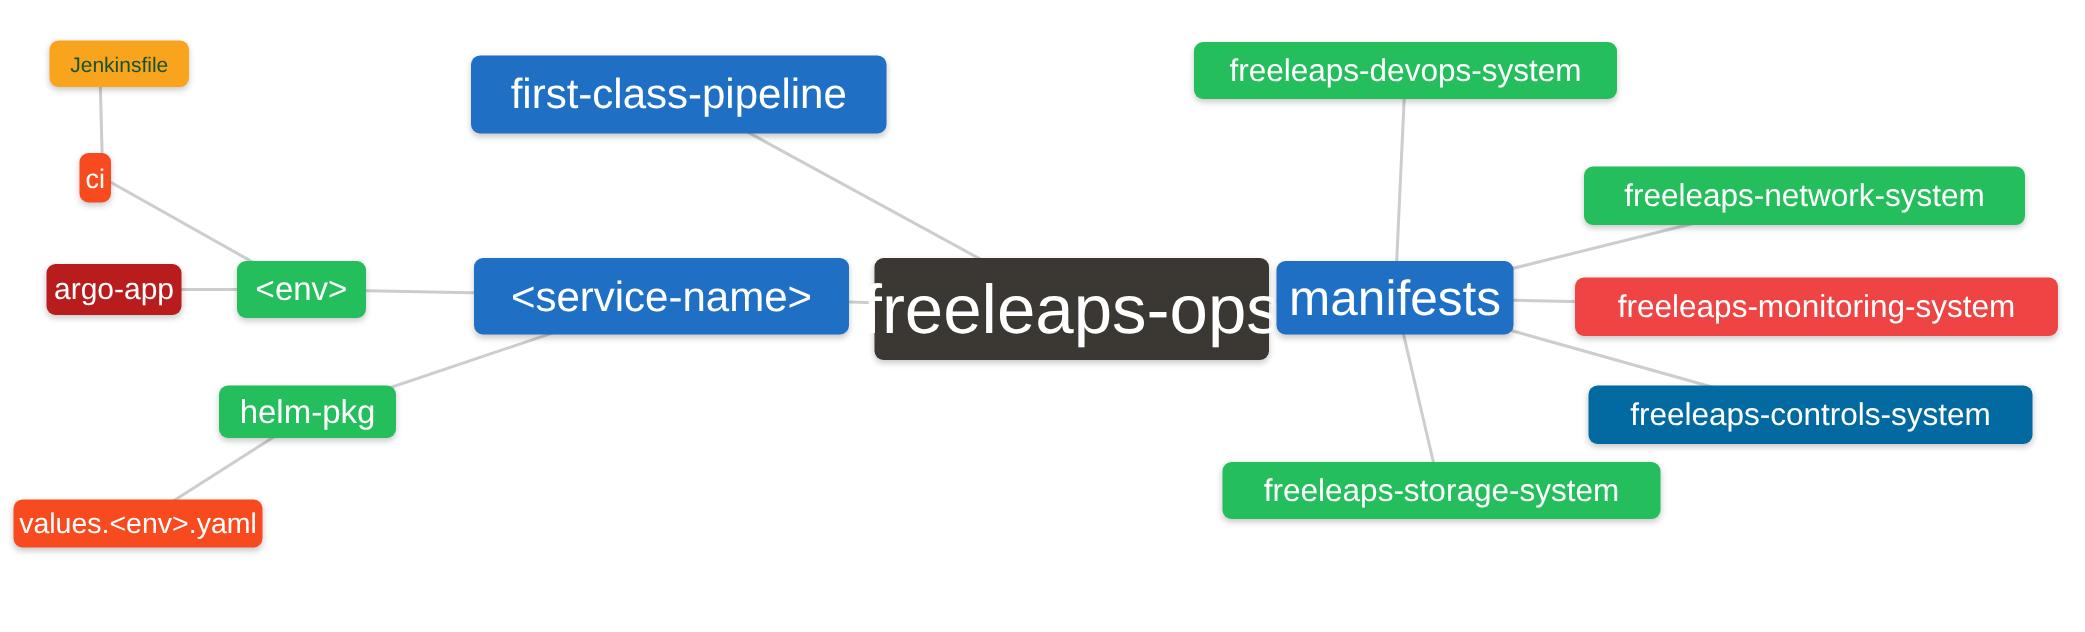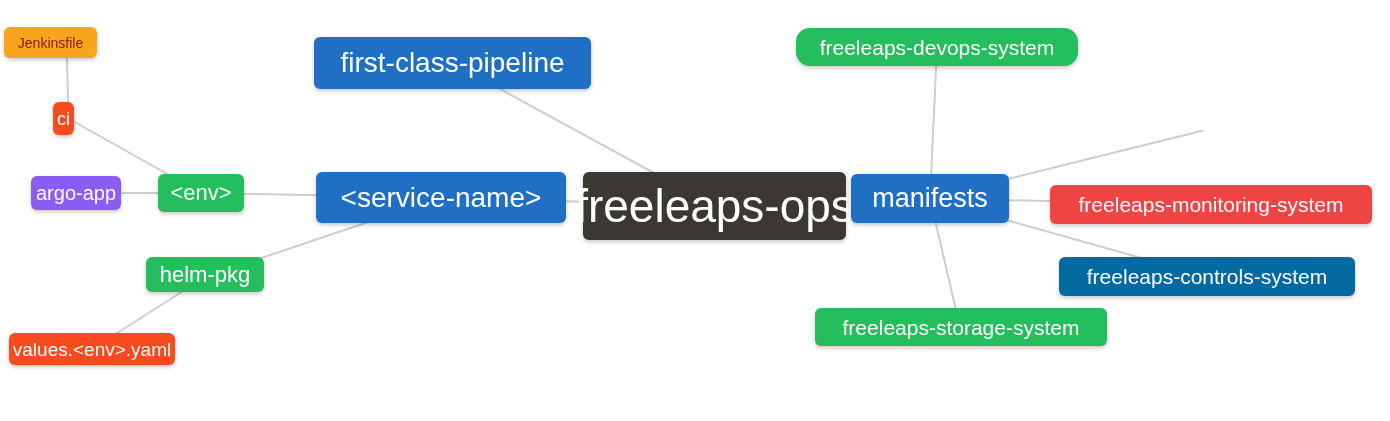--- a/index.html
+++ b/index.html
@@ -55,24 +55,25 @@
       <line x1="205" y1="277" x2="92" y2="349" stroke="#cdcdcd" stroke-width="2"></line>
       <line x1="930" y1="198.5" x2="937" y2="47" stroke="#cdcdcd" stroke-width="2"></line>
       <line x1="930" y1="198.5" x2="1203" y2="130.5" stroke="#cdcdcd" stroke-width="2"></line>
       <line x1="930" y1="198.5" x2="1211" y2="204.5" stroke="#cdcdcd" stroke-width="2"></line>
       <line x1="930" y1="198.5" x2="1207" y2="276.5" stroke="#cdcdcd" stroke-width="2"></line>
       <line x1="930" y1="198.5" x2="960" y2="327" stroke="#cdcdcd" stroke-width="2"></line>
     </svg>
 <div class="node" style="left: 583px; top: 172px; width: 263px; height: 68px; font-size: 46px; background: rgb(59, 55, 51); color: rgb(255, 255, 255);">freeleaps-ops</div>
     <div class="node" style="left: 314px; top: 37px; width: 277px; height: 52px; font-size: 28px; background: rgb(31, 111, 196); color: rgb(255, 255, 255);">first-class-pipeline</div>
     <div class="node" style="left: 316px; top: 172px; width: 250px; height: 51px; font-size: 28px; background: rgb(31, 111, 196); color: rgb(255, 255, 255);">&lt;service-name&gt;</div>
-    <div class="node" style="left: 851px; top: 174px; width: 158px; height: 49px; font-size: 27px; background: rgb(31, 111, 196); color: rgb(255, 255, 255);">manifests</div>
+    <div class="node" style="left: 851px; top: 174px; width: 158px; height: 49px; font-size: 33px; background: rgb(31, 111, 196); color: rgb(255, 255, 255);">manifests</div>
     <div class="node" style="left: 158px; top: 174px; width: 86px; height: 38px; font-size: 22px; background: rgb(36, 190, 92); color: rgb(255, 255, 255);">&lt;env&gt;</div>
     <div class="node" style="left: 146px; top: 257px; width: 118px; height: 35px; font-size: 22px; background: rgb(36, 190, 92); color: rgb(255, 255, 255);">helm-pkg</div>
     <div class="node" style="left: 53px; top: 102px; width: 21px; height: 33px; font-size: 18px; background: rgb(247, 74, 30); color: rgb(255, 255, 255);">ci</div>
-    <div class="node" style="left: 31px; top: 176px; width: 90px; height: 34px; font-size: 20px; background: #8b5cf6; color: rgb(255, 255, 255);">argo-app</div>
-    <div class="node" style="left: 4px; top: 27px; width: 93px; height: 31px; font-size: 14px; background: rgb(248, 164, 29); color: #7f1d1d;">Jenkinsfile</div>
+    <div class="node" style="left: 31px; top: 176px; width: 90px; height: 34px; font-size: 20px; background: #b91c1c; color: rgb(255, 255, 255);">argo-app</div>
+    <div class="node" style="left: 33px; top: 27px; width: 93px; height: 31px; font-size: 14px; background: rgb(248, 164, 29); color: #14532d;">Jenkinsfile</div>
     <div class="node" style="left: 9px; top: 333px; width: 166px; height: 32px; font-size: 19px; background: rgb(247, 74, 30); color: rgb(255, 255, 255); text-align: right;">values.&lt;env&gt;.yaml</div>
-    <div class="node" style="left: 796px; top: 28px; width: 282px; height: 38px; font-size: 21px; background: rgb(36, 190, 92); color: rgb(255, 255, 255); border-radius: 14px;">freeleaps-devops-system</div>
+    <div class="node" style="left: 796px; top: 28px; width: 282px; height: 38px; font-size: 21px; background: rgb(36, 190, 92); color: rgb(255, 255, 255);">freeleaps-devops-system</div>
+    <div class="node" style="left: 1056px; top: 111px; width: 294px; height: 39px; font-size: 21px; background: rgb(36, 190, 92); color: rgb(255, 255, 255);">freeleaps-network-system</div>
     <div class="node" style="left: 1050px; top: 185px; width: 322px; height: 39px; font-size: 21px; background: #ef4444; color: rgb(255, 255, 255);">freeleaps-monitoring-system</div>
     <div class="node" style="left: 1059px; top: 257px; width: 296px; height: 39px; font-size: 21px; background: #0369a1; color: rgb(255, 255, 255);">freeleaps-controls-system</div>
     <div class="node" style="left: 815px; top: 308px; width: 292px; height: 38px; font-size: 21px; background: rgb(36, 190, 92); color: rgb(255, 255, 255);">freeleaps-storage-system</div>
   </div>
 
 </body></html>

